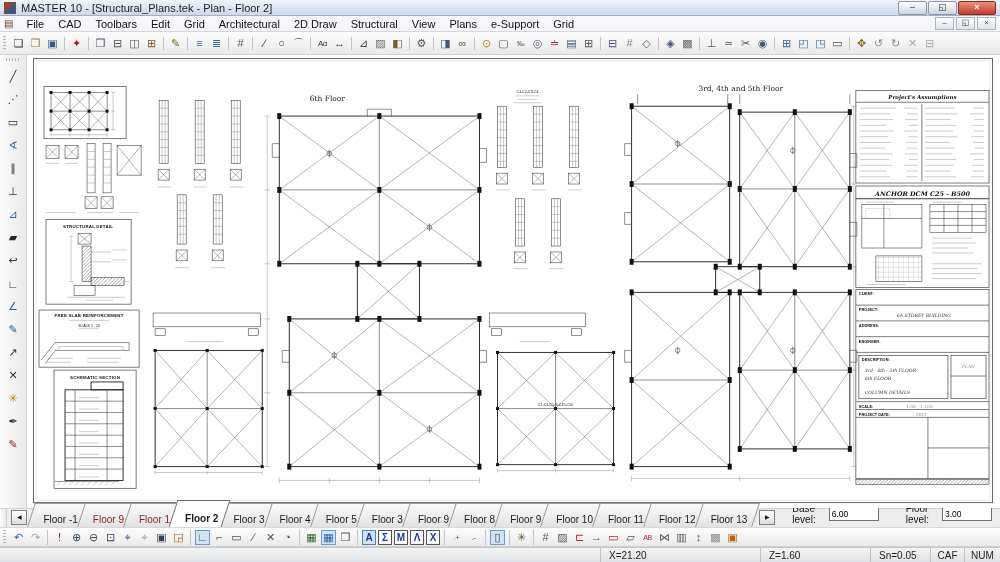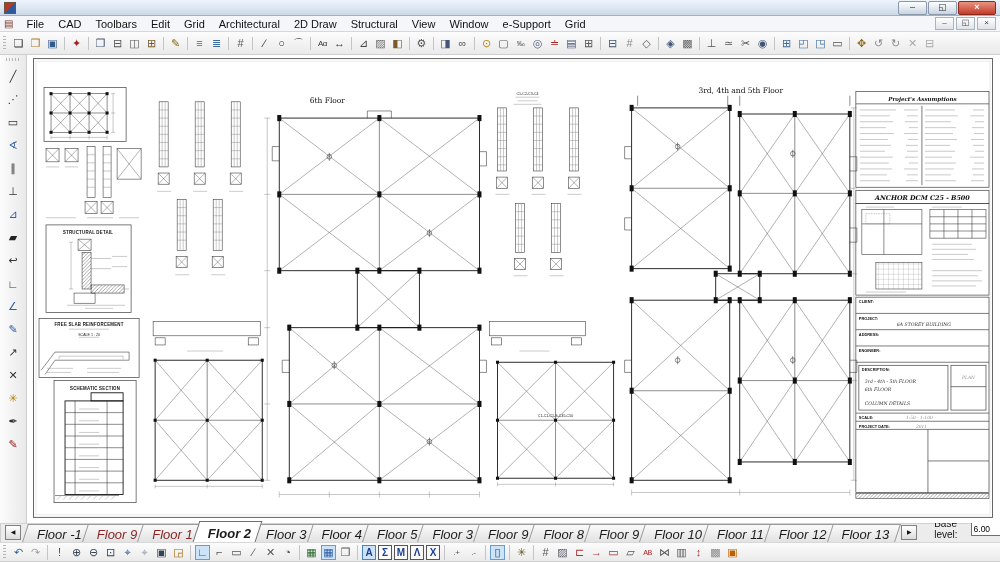--- a/index.html
+++ b/index.html
@@ -42,21 +42,21 @@
   .tbar.left .icon{margin:4px 0;height:15px;}
   .canvas{flex:1;background:#fff;position:relative;}
   .canvas svg{width:100%;height:100%;display:block;}
 
   
   .tabrow{height:18px;flex:0 0 18px;background:#ececec;border-top:1px solid #d2d2d2;display:flex;align-items:flex-end;}
   .tab-left-pad{width:27px;align-self:stretch;background:linear-gradient(90deg,#fcfcfc,#e9e9e9);border-right:1px solid #cfcfcf;}
   .tab-scroll{width:14px;height:13px;margin:0 3px 2px 4px;border:1px solid #808080;background:linear-gradient(#fff,#dcdcdc);font-size:6px;line-height:12px;text-align:center;color:#111;flex:0 0 14px;}
   .tab-scroll.right{margin-left:4px;}
   .tabs{display:flex;align-items:flex-end;padding-left:6px;}
-  .tab{position:relative;height:14px;line-height:14px;padding:4px 8px 0 12px;font-size:13px;color:#1a1a1a;margin-left:-5px;white-space:nowrap;font-style:italic;}
+  .tab{position:relative;height:14px;line-height:14px;padding:10px 8px 0 12px;font-size:10px;color:#1a1a1a;margin-left:-5px;white-space:nowrap;}
   .tab::before{content:"";position:absolute;inset:0;transform:skewX(-18deg);border:1px solid #9a9a9a;border-bottom:none;background:linear-gradient(#fafafa,#e2e2e2);}
   .tab span{position:relative;}
   .tab.red span{color:#8b2424;}
   .tab.active{height:17px;line-height:17px;font-weight:bold;z-index:3;}
   .tab.active::before{background:#fff;border-color:#6f6f6f;}
   .levels{margin-left:auto;display:flex;align-items:center;gap:13px;padding:0 8px 2px 0;font-size:10px;color:#111;}
   .levels label{margin-left:14px;}
   .field{width:44px;height:12px;border:1px solid #707070;background:#fff;font-size:8.5px;padding:0 2px;font-family:"Liberation Sans",sans-serif;}
 
   
@@ -88,41 +88,42 @@
   .lbl{stroke:#999;stroke-width:.5;fill:none;}
   .frame{stroke:#444;stroke-width:.7;fill:none;}
 </style>
 </head>
 <body>
 
 <div class="win">
 
   <div class="titlebar">
     <div class="app-icon"></div>
+    <span class="titletext">MASTER 10 - [Structural_Plans.tek - Plan - Floor 2]</span>
     <div class="winbtns">
       <div class="wbtn">–</div>
       <div class="wbtn">◱</div>
       <div class="wbtn close">×</div>
     </div>
   </div>
 
   <div class="menubar">
     <span class="mdi-icon">▤</span>
     <div class="menus">
 
     <span class="mitem">File</span>
         <span class="mitem">CAD</span>
         <span class="mitem">Toolbars</span>
         <span class="mitem">Edit</span>
         <span class="mitem">Grid</span>
         <span class="mitem">Architectural</span>
         <span class="mitem">2D Draw</span>
         <span class="mitem">Structural</span>
         <span class="mitem">View</span>
-        <span class="mitem">Window</span>
+        <span class="mitem">Plans</span>
         <span class="mitem">e-Support</span>
         <span class="mitem">Grid</span>
       </div>
     <div class="child-btns">
       <div class="cbtn">–</div>
       <div class="cbtn">◱</div>
       <div class="cbtn">×</div>
     </div>
   </div>
 
@@ -736,14 +737,22 @@
         <span class="icon" style="color: rgb(85, 85, 85);">▱</span>
         <span class="icon small" style="color: rgb(170, 51, 51); font-family: Liberation Mono, monospace;">AB</span>
         <span class="icon" style="color: rgb(85, 85, 85);">⋈</span>
         <span class="icon" style="color: rgb(85, 85, 85);">▥</span>
         <span class="icon" style="color: rgb(170, 51, 51);">↕</span>
         <span class="icon" style="color: rgb(136, 136, 136);">▩</span>
         <span class="icon" style="color: rgb(192, 96, 0);">▣</span>
       </div>
   </div>
 
+  <div class="statusbar">
+    <div class="scell fill"></div>
+    <div class="scell w-x">X=21.20</div>
+    <div class="scell w-z">Z=1.60</div>
+    <div class="scell w-sn">Sn=0.05</div>
+    <div class="scell w-caf">CAF</div>
+    <div class="scell w-num">NUM</div>
+  </div>
 
 </div>
 
 </body></html>

